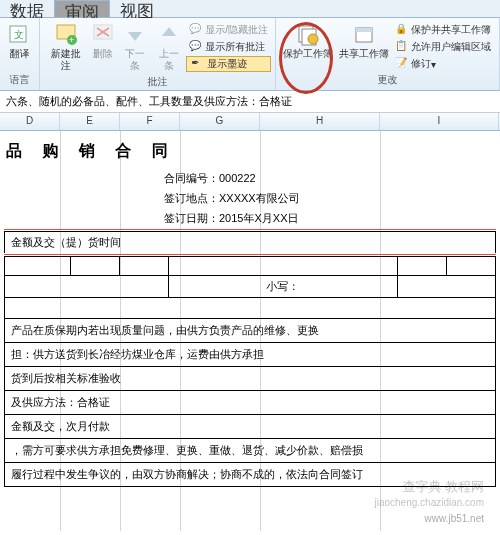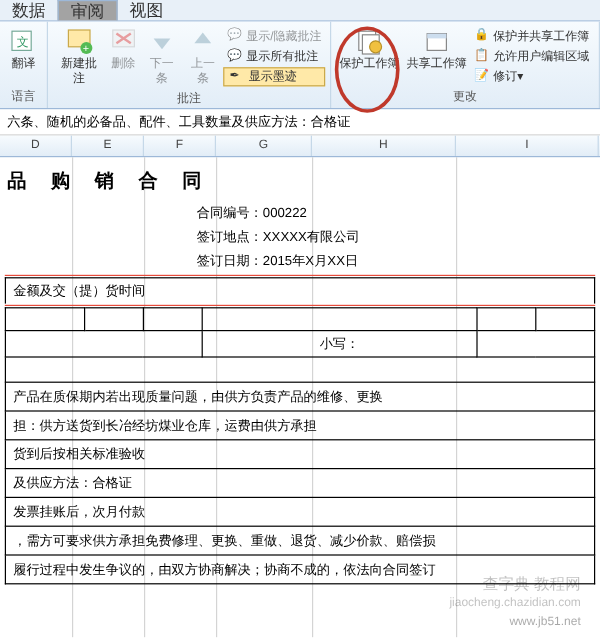--- a/index.html
+++ b/index.html
@@ -1,18 +1,18 @@
 <!DOCTYPE html>
 <html><head>
 <meta charset="utf-8">
 <style>
 *{box-sizing:border-box;margin:0;padding:0;font-family:"Microsoft YaHei",SimSun,sans-serif}
 body{background:#fff;width:500px;height:535px;overflow:hidden;font-size:11px;position:relative}
 .tabs{display:flex;background:#e8f0f8;border-bottom:1px solid #9db8d8;height:18px}
-.tab{padding:0 10px;font-size:14px;color:#333;cursor:pointer}
+.tab{padding:0 10px;font-size:17px;color:#333;cursor:pointer}
 .tab.active{background:#a3a3a3;border:1px solid #9db8d8;border-bottom:none}
 .ribbon{background:linear-gradient(#f7fbfe,#e2edf7);height:73px;display:flex;border-bottom:1px solid #9db8d8;position:relative}
 .rgroup{border-right:1px solid #c5d8e8;padding:2px 4px;display:flex;flex-direction:column;justify-content:space-between;position:relative}
 .rgroup-label{text-align:center;font-size:10px;color:#555;padding:1px 0}
 .rbtn-big{display:flex;flex-direction:column;align-items:center;padding:2px 3px;cursor:pointer;font-size:10px;color:#333;text-align:center;line-height:12px}
 .rbtn-big .ico{width:24px;height:24px;margin-bottom:2px;display:flex;align-items:center;justify-content:center}
 .rbtn-row{display:flex}
 .rbtn-sm{display:flex;align-items:center;padding:1px 3px;cursor:pointer;font-size:10px;color:#333;white-space:nowrap}
 .rbtn-sm .ico{width:14px;height:14px;margin-right:2px}
 .circle{position:absolute;border:3px solid #c0392b;border-radius:50%;width:54px;height:72px;left:279px;top:4px;pointer-events:none;z-index:5}
@@ -194,21 +194,21 @@
             <td>小写：</td>
             <td colspan="2"></td>
           </tr>
     </tbody>
       </table>
     <div class="sect">&nbsp;</div>
     <div class="sect">产品在质保期内若出现质量问题，由供方负责产品的维修、更换</div>
     <div class="sect">担：供方送货到长冶经坊煤业仓库，运费由供方承担</div>
     <div class="sect">货到后按相关标准验收</div>
     <div class="sect">及供应方法：合格证</div>
-    <div class="sect">发票挂账后，次月付款</div>
+    <div class="sect">金额及交，次月付款</div>
     <div class="sect">，需方可要求供方承担免费修理、更换、重做、退货、减少价款、赔偿损</div>
     <div class="sect">履行过程中发生争议的，由双方协商解决；协商不成的，依法向合同签订</div>
   </div>
 </div>
 
 <div class="wm">
   <div>查字典 教程网</div>
   <div style="font-size:10px">jiaocheng.chazidian.com</div>
   <div style="font-size:10px;color:rgba(0,0,0,.35)">www.jb51.net</div>
 </div>

